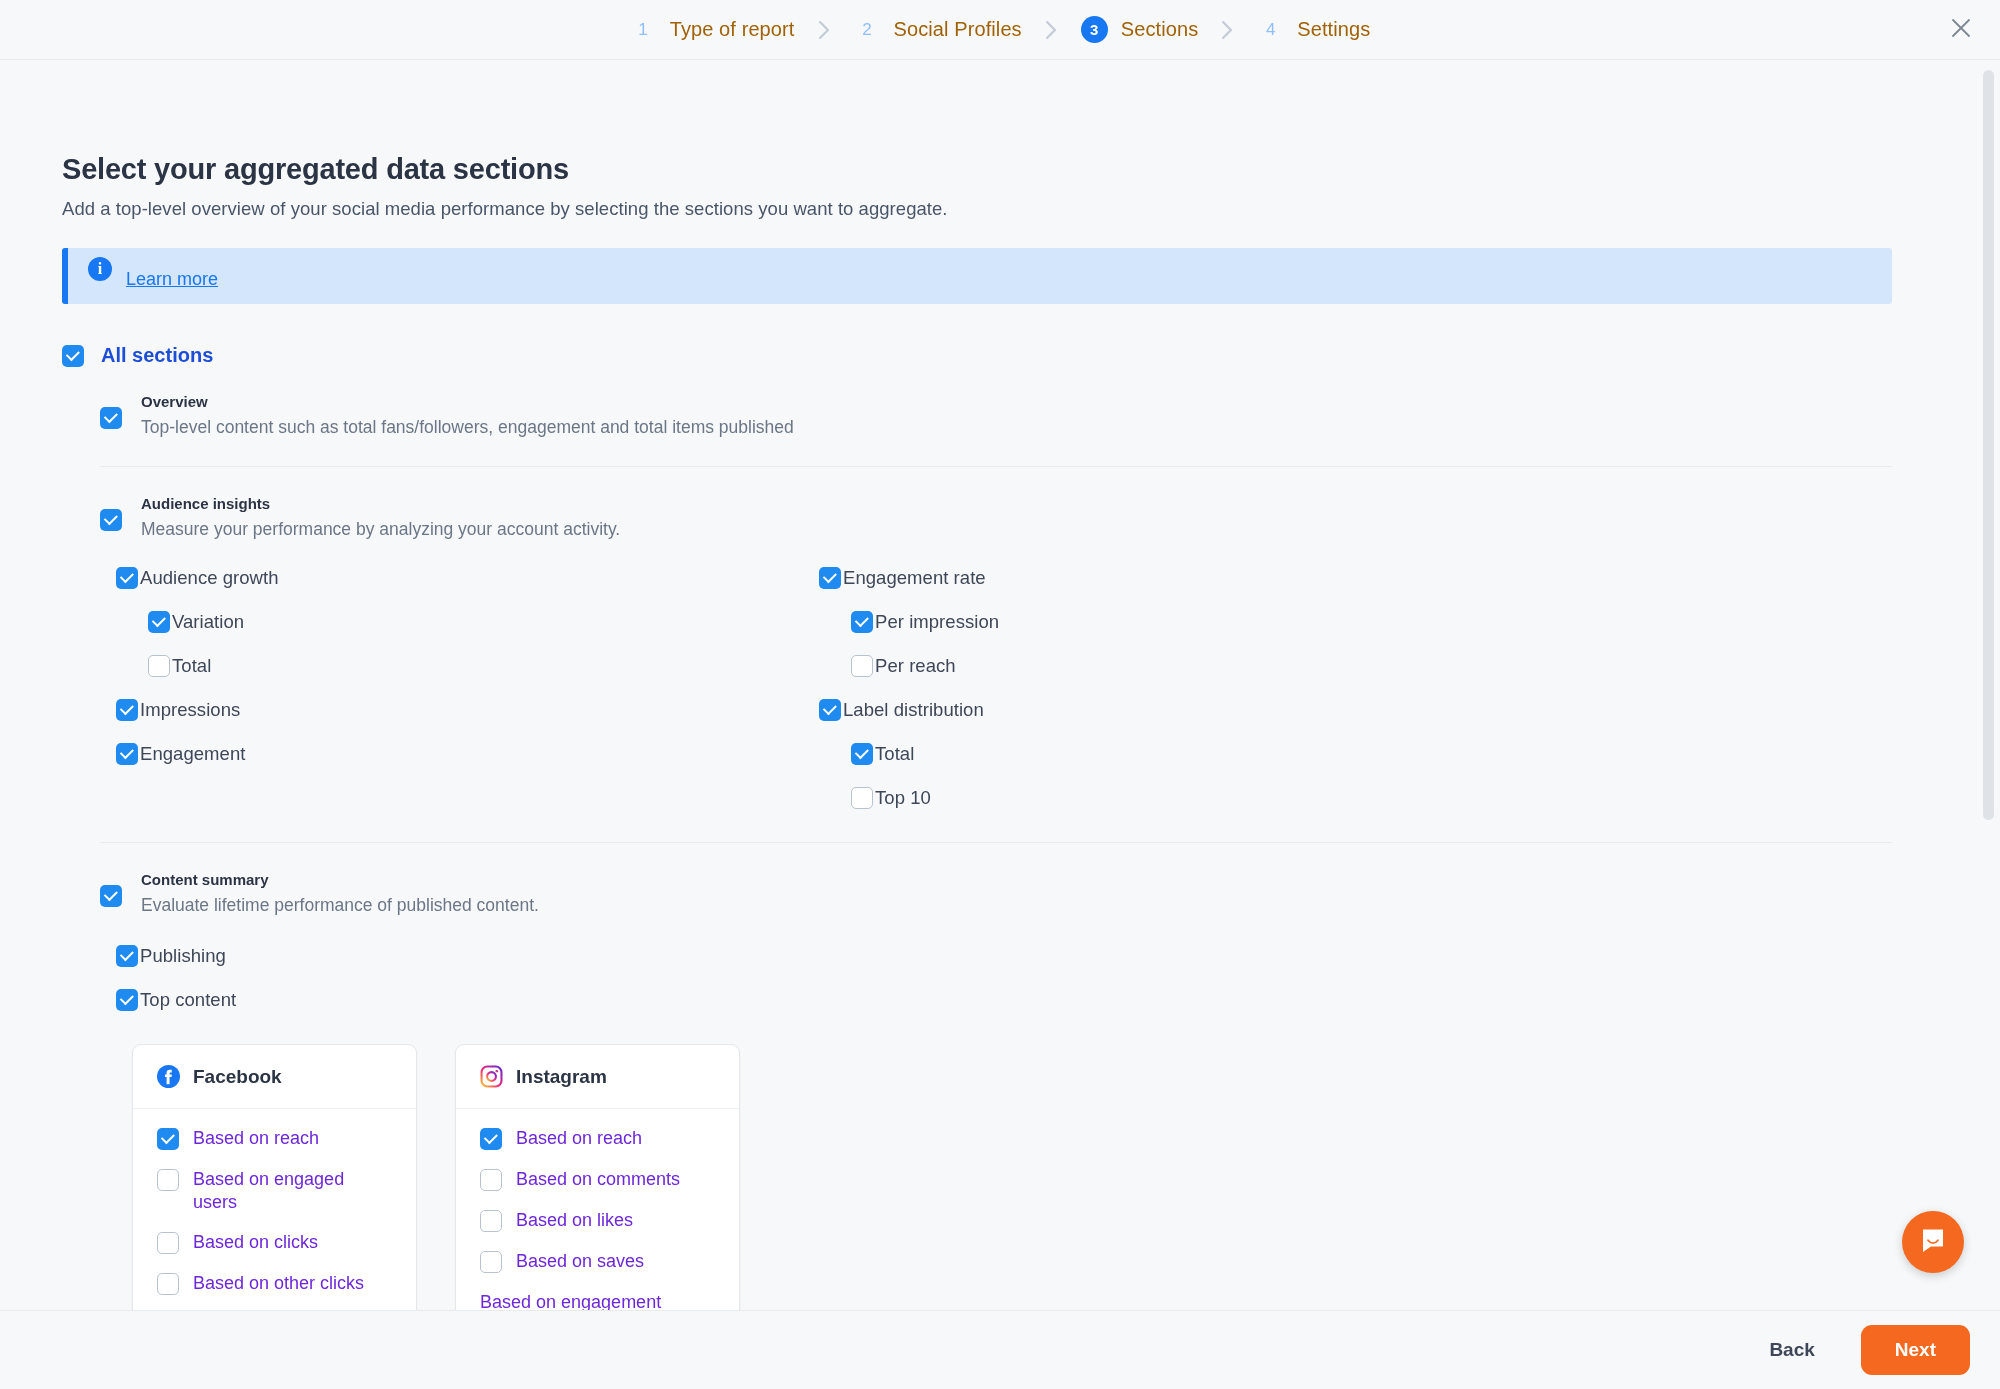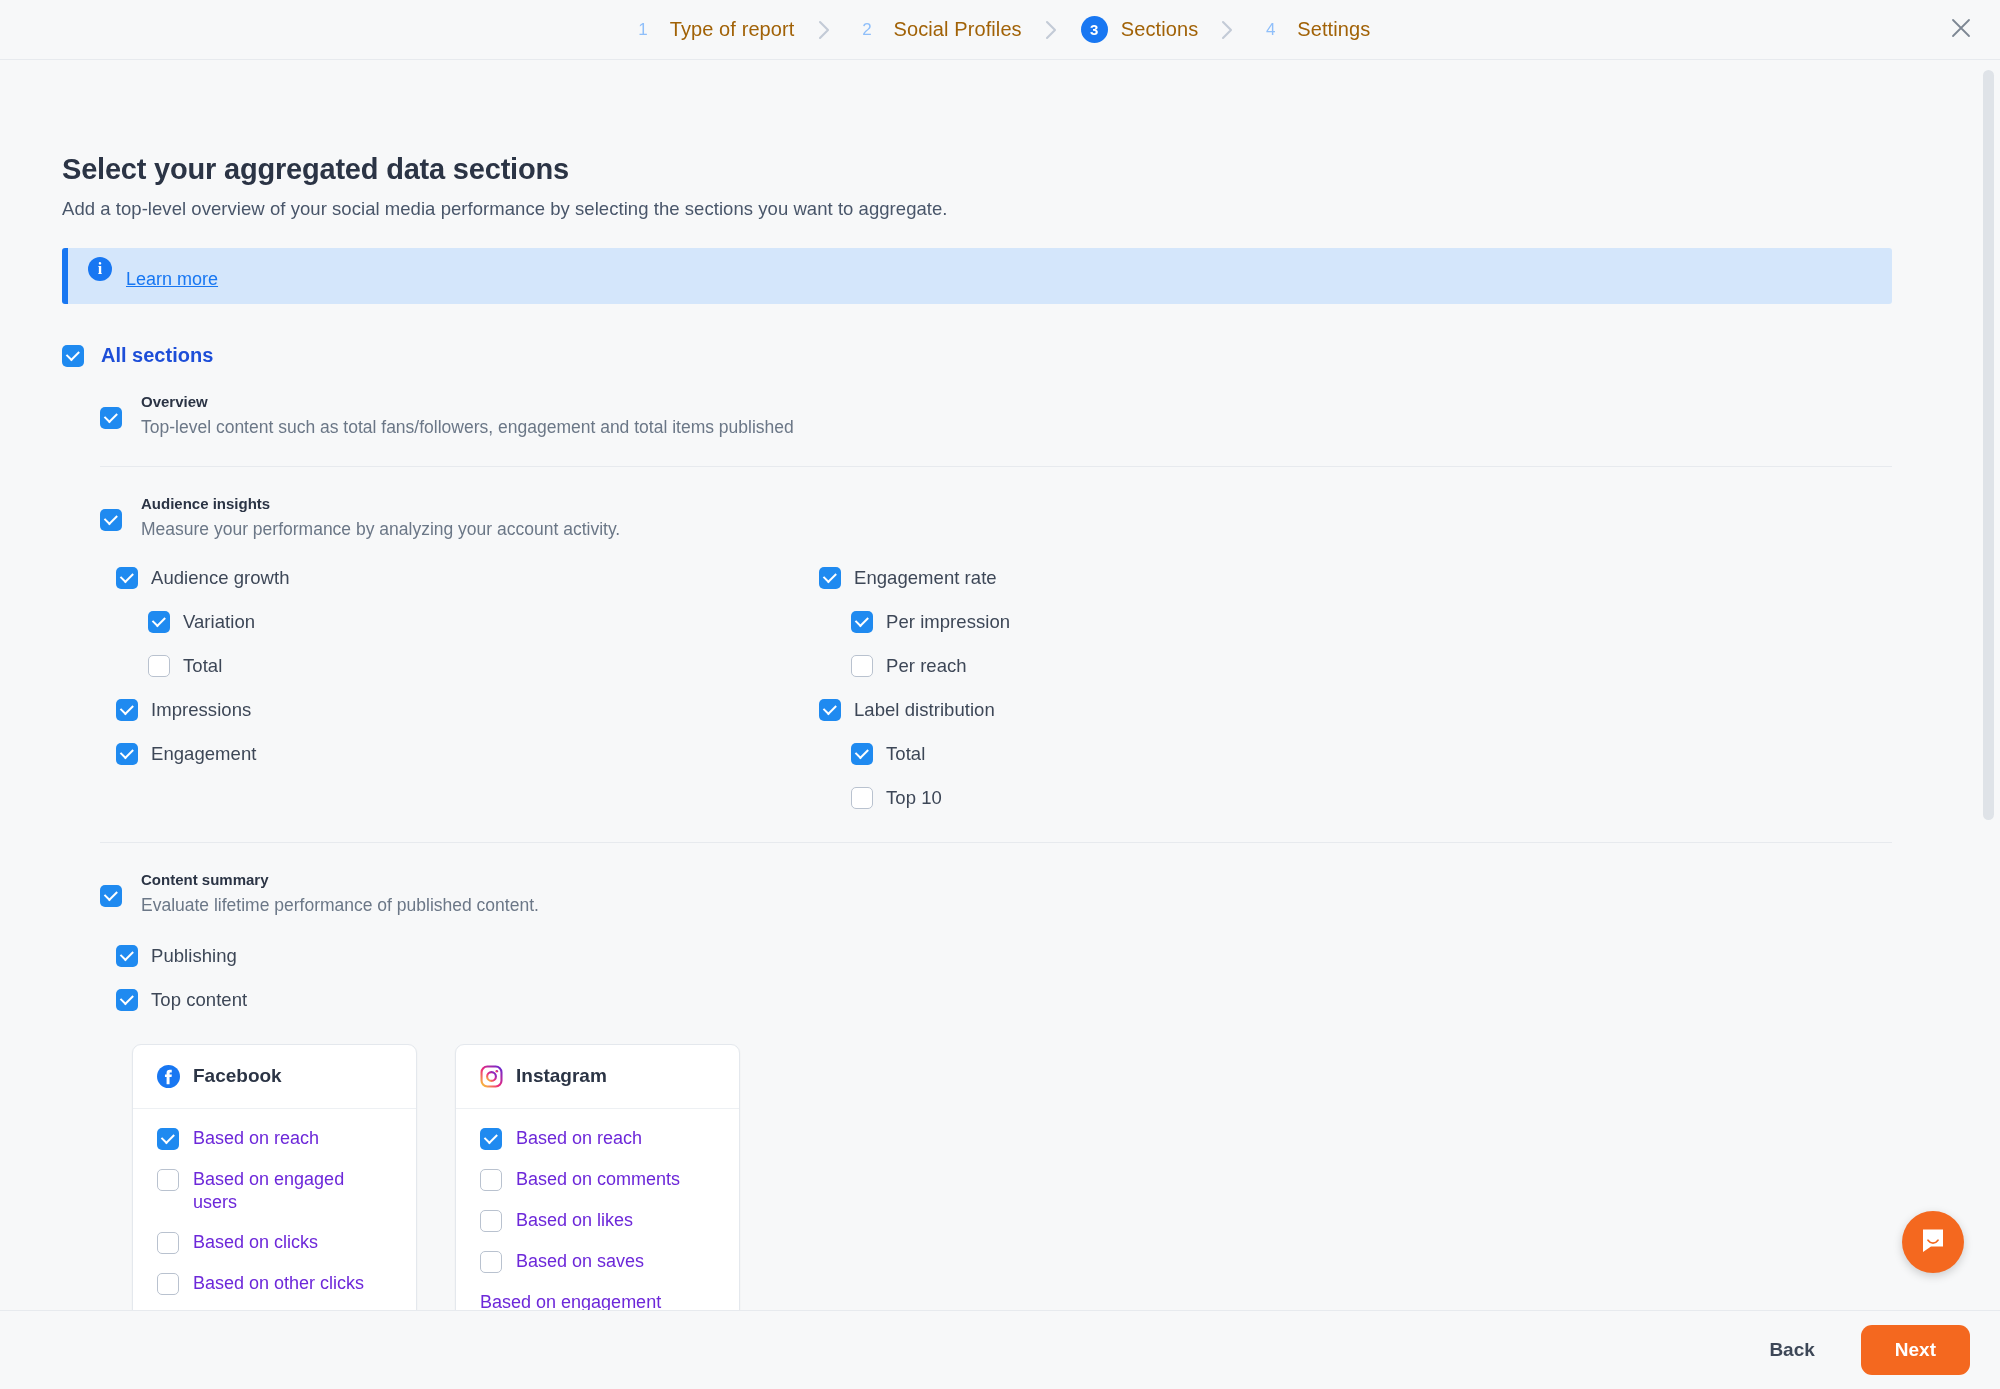--- a/index.html
+++ b/index.html
@@ -126,38 +126,38 @@
 
   .divider { height: 1px; background: #e7eaee; margin: 28px 0 0 0; width: 1792px; }
 
   .opts-grid {
     display: flex;
     margin-top: 20px;
     margin-left: 16px;
   }
   .opts-col { width: 700px; }
   .opts-col.right { margin-left: 3px; }
-  .opt { display: flex; align-items: center; gap: 13px; height: 36px; margin-bottom: 8px; }
+  .opt { display: flex; align-items: center; gap: 2px; height: 36px; margin-bottom: 8px; }
   .opt.sub { margin-left: 32px; }
   .opt-label { font-size: 18.5px; color: #3d4757; letter-spacing: .05px; }
 
   .cs-opts { margin-top: 22px; margin-left: 16px; text-align: right; }
 
   
   .cards { display: flex; gap: 38px; margin-top: 26px; margin-left: 32px; }
   .card {
     width: 285px;
     background: #ffffff;
     border: 1px solid #e4e8ed;
     border-radius: 9px;
     box-shadow: 0 1px 2px rgba(30,40,60,.05);
     overflow: hidden;
   }
   .card-head {
-    display: flex; gap: 13px;
+    display: flex; align-items: center; gap: 13px;
     padding: 20px 24px;
     border-bottom: 1px solid #edf0f3;
   }
   .card-name { font-size: 19px; font-weight: 700; color: #2b3445; }
   .card-body { padding: 18px 24px 22px 24px; }
   .card-opt { display: flex; align-items: flex-start; gap: 14px; margin-bottom: 18px; }
   .card-opt .cb { margin-top: 1px; }
   .card-opt-label { font-size: 18px; color: #6d28d9; line-height: 1.25; }
 
   

